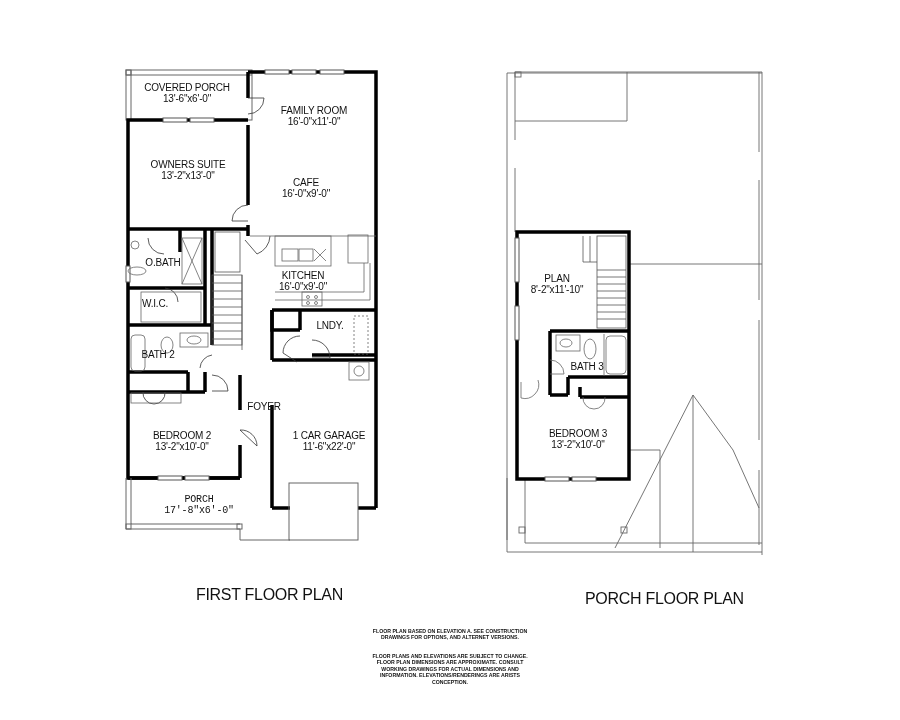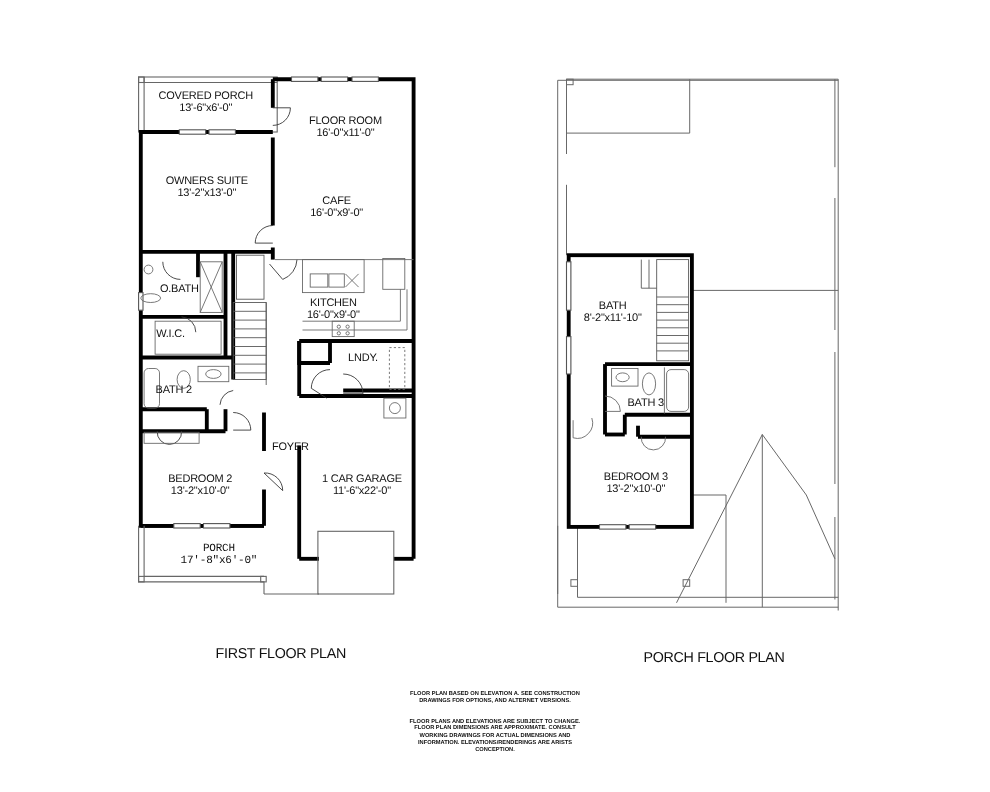--- a/index.html
+++ b/index.html
@@ -1,21 +1,21 @@
 <!DOCTYPE html>
 <html><head>
   <meta charset="utf-8">
   <style>
     html, body { margin: 0; padding: 0; background: #ffffff; }
     body { width: 900px; height: 720px; position: relative; overflow: hidden; font-family: "Liberation Sans", sans-serif; }
     #plan { position: absolute; left: 0; top: 0; width: 900px; height: 720px; }
     .lbl { position: absolute; color: #111; font-size: 10px; line-height: 11px; text-align: center; white-space: nowrap; letter-spacing: -0.2px; }
     .room { transform: translateX(-50%); }
     .room .name, .room .dim { display: block; }
-    .title { position: absolute; font-size: 13px; color: #111; white-space: nowrap; letter-spacing: -0.3px; }
+    .title { position: absolute; font-size: 16px; color: #111; white-space: nowrap; letter-spacing: -0.3px; }
     .note { position: absolute; left: 450px; transform: translateX(-50%); width: 200px; text-align: center; font-size: 5.2px; line-height: 6.4px; color: #111; font-weight: bold; }
     .note span { display: block; }
   </style>
 </head>
 <body>
 
 <svg id="plan" viewBox="0 0 900 720" xmlns="http://www.w3.org/2000/svg">
   <g fill="none" stroke="#000">
 
     <g stroke="#666" stroke-width="1">
@@ -212,21 +212,21 @@
       <path d="M583,397 A11,11 0 0 0 594,409 M594,409 A11,11 0 0 0 605,397"></path>
     </g>
   </g>
 </svg>
 
 <div class="lbl room" style="left:187px;top:82px;">
   <span class="name">COVERED PORCH</span>
   <span class="dim">13'-6"x6'-0"</span>
 </div>
 <div class="lbl room" style="left:314px;top:105px;">
-  <span class="name">FLOOR ROOM</span>
+  <span class="name">FAMILY ROOM</span>
   <span class="dim">16'-0"x11'-0"</span>
 </div>
 <div class="lbl room" style="left:188px;top:159px;">
   <span class="name">OWNERS SUITE</span>
   <span class="dim">13'-2"x13'-0"</span>
 </div>
 <div class="lbl room" style="left:306px;top:177px;">
   <span class="name">CAFE</span>
   <span class="dim">16'-0"x9'-0"</span>
 </div>
@@ -256,21 +256,21 @@
 <div class="lbl room" style="left:329px;top:430px;">
   <span class="name">1 CAR GARAGE</span>
   <span class="dim">11'-6"x22'-0"</span>
 </div>
 <div class="lbl room" style="left:199px;top:494px;font-family:Liberation Mono, monospace;">
   <span class="name">PORCH</span>
   <span class="dim">17'-8"x6'-0"</span>
 </div>
 
 <div class="lbl room" style="left:557px;top:273px;">
-  <span class="name">BATH</span>
+  <span class="name">PLAN</span>
   <span class="dim">8'-2"x11'-10"</span>
 </div>
 <div class="lbl room" style="left:587px;top:361px;">
   <span class="name">BATH 3</span>
 </div>
 <div class="lbl room" style="left:578px;top:428px;">
   <span class="name">BEDROOM 3</span>
   <span class="dim">13'-2"x10'-0"</span>
 </div>
 

